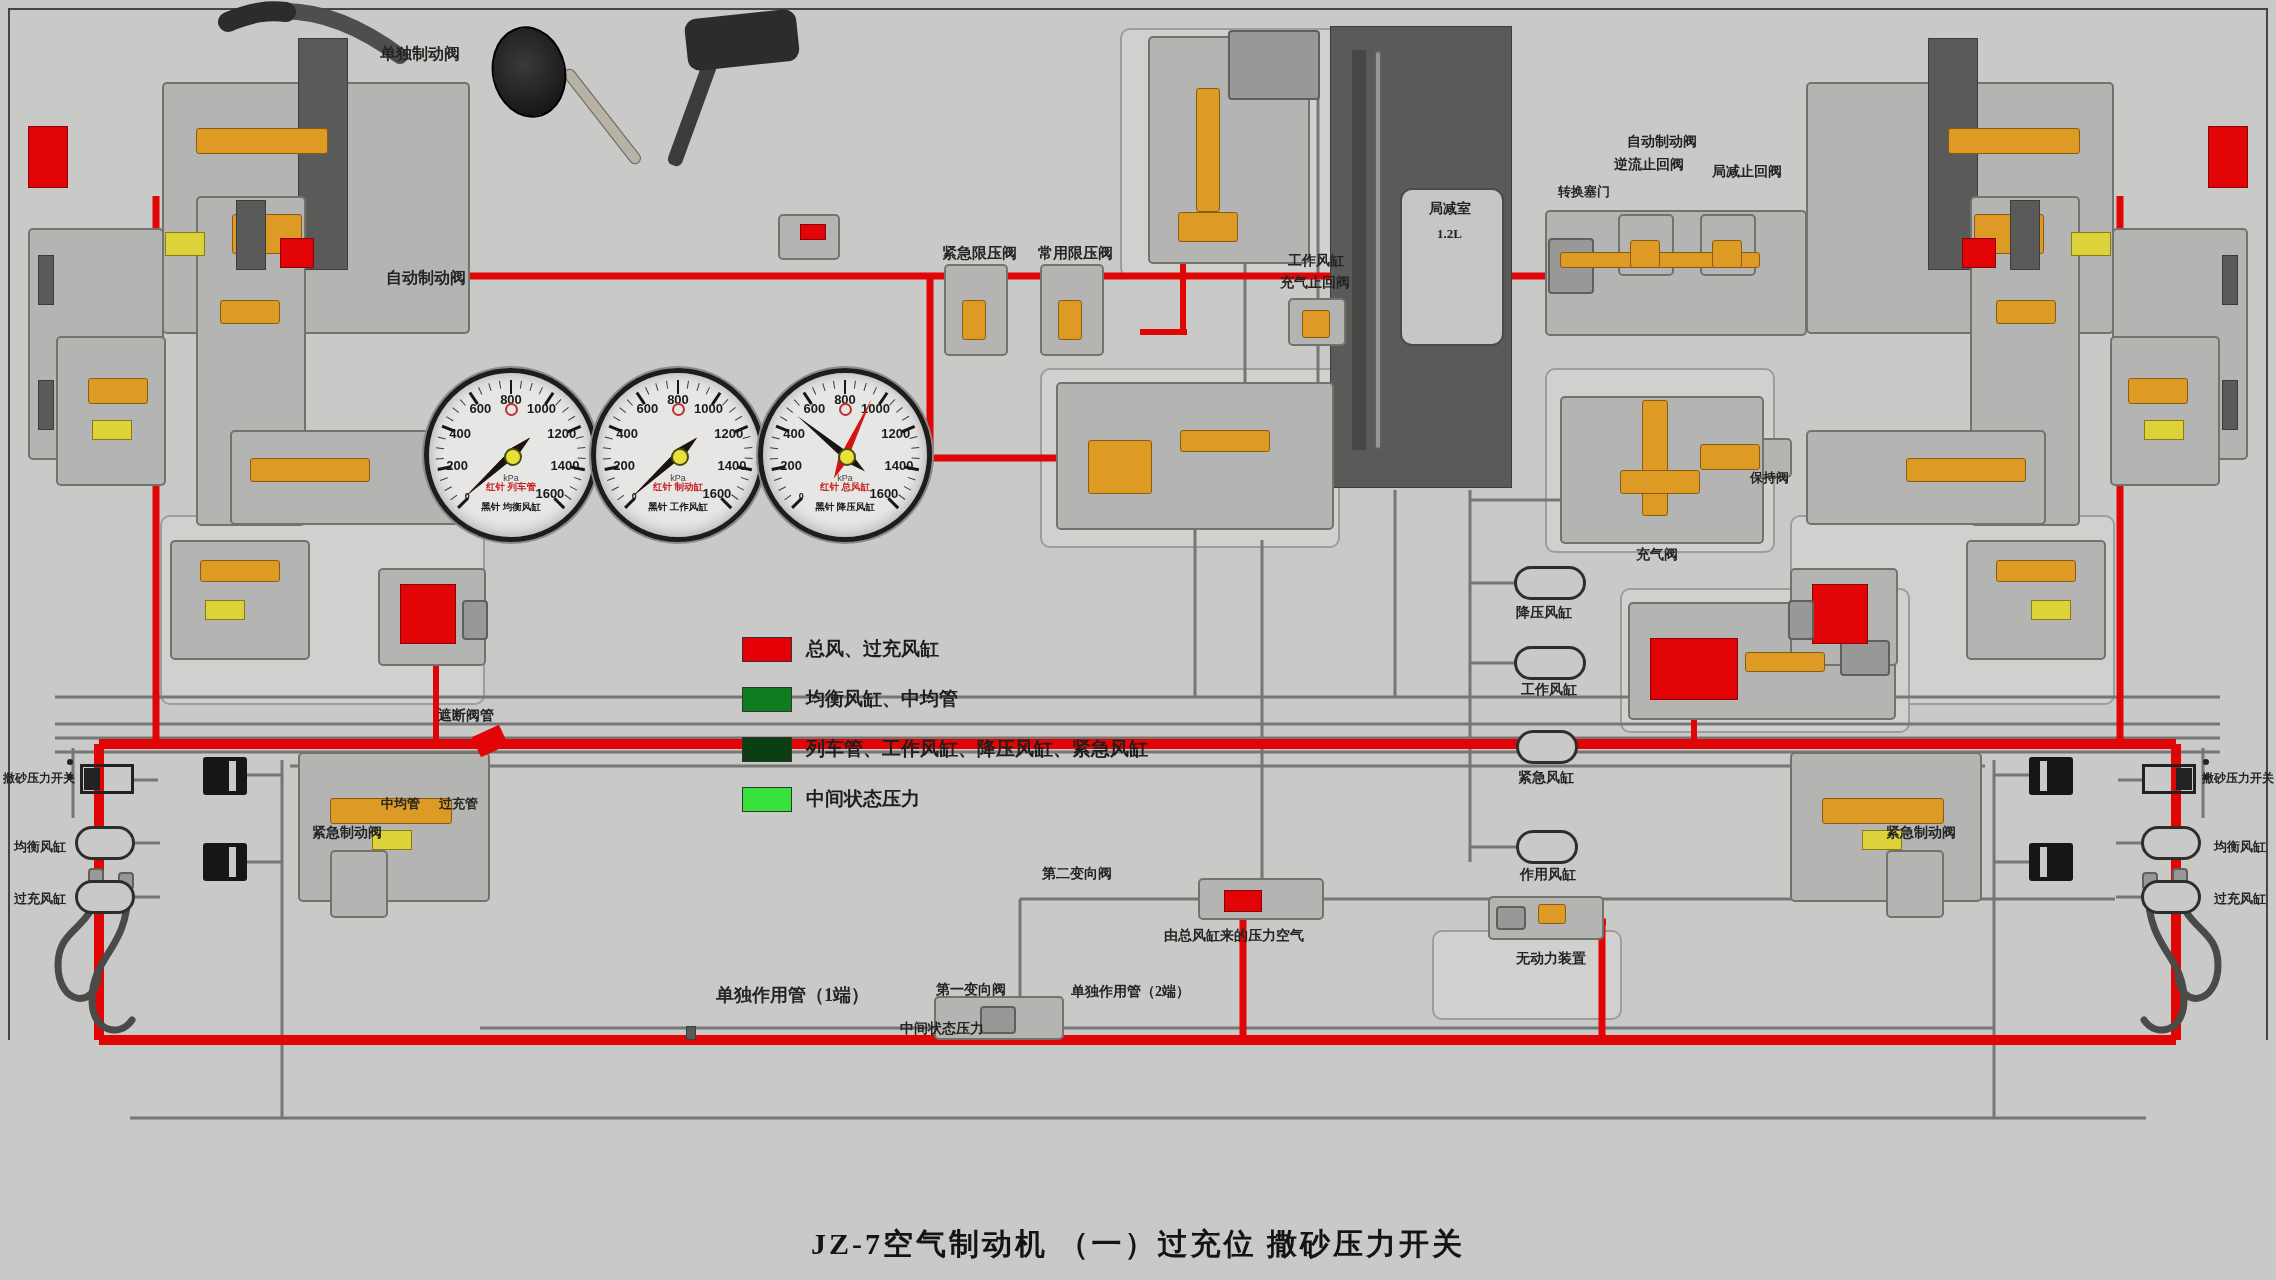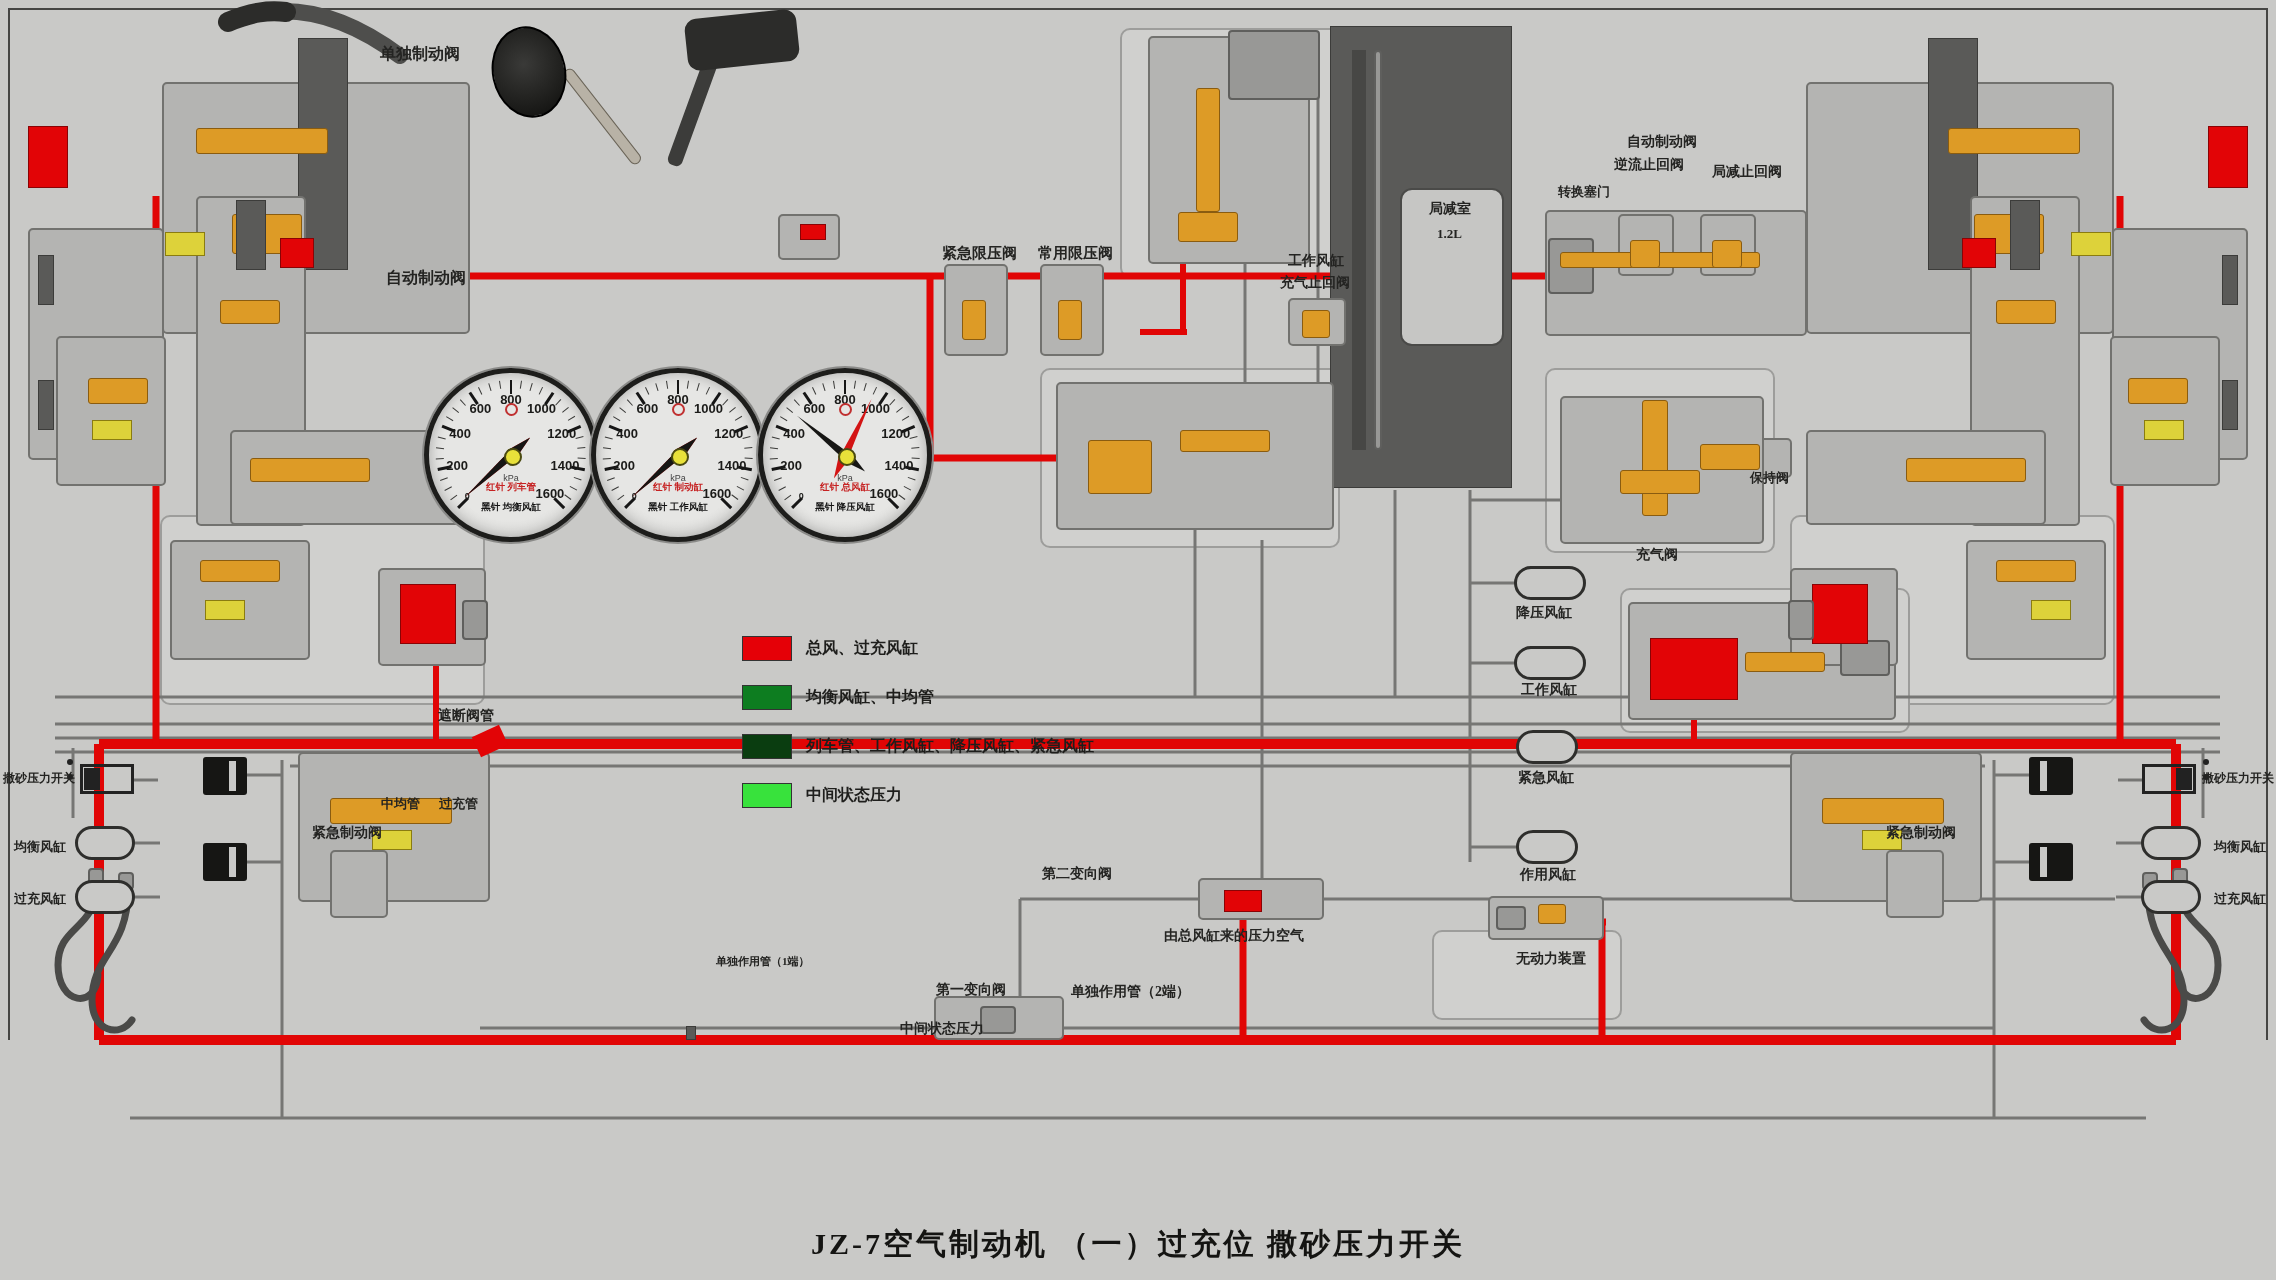--- a/index.html
+++ b/index.html
@@ -30,21 +30,21 @@
   .stem2{background:#3c3c3a;transform:rotate(20deg);transform-origin:top center;border-radius:6px;}
   .hd2{background:#2c2c2a;border-radius:12px;transform:rotate(-6deg);z-index:11;}
   .lbl{position:absolute;font-weight:bold;color:#242422;white-space:nowrap;z-index:30;
        font-family:"Liberation Serif",serif;}
   .title{position:absolute;left:50%;top:1224px;transform:translateX(-50%);font-size:30px;
          font-weight:bold;color:#141412;letter-spacing:3px;z-index:30;
          font-family:"Liberation Serif",serif;white-space:nowrap;}
   .legend{position:absolute;left:742px;top:636px;z-index:25;}
   .lrow{display:flex;align-items:center;margin-bottom:24px;}
   .sw{width:48px;height:23px;border:1px solid #333;margin-right:14px;flex:none;}
-  .lg-label{font-size:16px;font-weight:bold;color:#1e1e1c;white-space:nowrap;
+  .lg-label{font-size:19px;font-weight:bold;color:#1e1e1c;white-space:nowrap;
             font-family:Liberation Serif, serif;}
   .gauge{position:absolute;width:164px;height:164px;border-radius:50%;
          background:radial-gradient(circle at 50% 45%,#e6e6e4 60%,#cfcfcd);
          border:5px solid #1d1d1b;box-shadow:0 0 0 2px #8a8a88, inset 0 0 14px rgba(0,0,0,.25);
          z-index:22;}
   .tick{position:absolute;left:50%;top:50%;width:1.4px;height:8px;margin-left:-0.7px;
         margin-top:-75px;transform-origin:0.7px 75px;background:#3a3a38;}
   .tick.maj{width:2.6px;height:14px;margin-left:-1.3px;transform-origin:1.3px 75px;background:#161616;}
   .num{position:absolute;width:30px;text-align:center;font-size:13px;font-weight:bold;color:#1b1b19;}
   .needle{position:absolute;left:50%;top:50%;width:0;height:0;z-index:3;}
@@ -481,21 +481,21 @@
     <div class="lbl" style="left: 1750px; top: 469px; font-size: 13px;">保持阀</div>
     <div class="lbl" style="left: 1636px; top: 546px; font-size: 14px; font-family: Liberation Mono, monospace;">充气阀</div>
     <div class="lbl" style="left: 1516px; top: 604px; font-size: 14px;">降压风缸</div>
     <div class="lbl" style="left: 1521px; top: 681px; font-size: 14px;">工作风缸</div>
     <div class="lbl" style="left: 1518px; top: 769px; font-size: 14px;">紧急风缸</div>
     <div class="lbl" style="left: 1520px; top: 866px; font-size: 14px;">作用风缸</div>
     <div class="lbl" style="left: 1516px; top: 950px; font-size: 14px;">无动力装置</div>
     <div class="lbl" style="left: 1042px; top: 865px; font-size: 14px;">第二变向阀</div>
     <div class="lbl" style="left: 1164px; top: 927px; font-size: 14px;">由总风缸来的压力空气</div>
     <div class="lbl" style="left: 936px; top: 981px; font-size: 14px;">第一变向阀</div>
-    <div class="lbl" style="left: 716px; top: 954px; font-size: 11px;">单独作用管（1端）</div>
+    <div class="lbl" style="left: 716px; top: 983px; font-size: 18px;">单独作用管（1端）</div>
     <div class="lbl" style="left: 1071px; top: 983px; font-size: 14px;">单独作用管（2端）</div>
     <div class="lbl" style="left: 900px; top: 1020px; font-size: 14px;">中间状态压力</div>
     <div class="lbl" style="left: 438px; top: 707px; font-size: 14px;">遮断阀管</div>
     <div class="lbl" style="left: 381px; top: 795px; font-size: 13px;">中均管</div>
     <div class="lbl" style="left: 439px; top: 795px; font-size: 13px;">过充管</div>
     <div class="lbl" style="left: 312px; top: 824px; font-size: 14px;">紧急制动阀</div>
     <div class="lbl" style="left: 1886px; top: 824px; font-size: 14px;">紧急制动阀</div>
     <div class="lbl" style="left: 3px; top: 770px; font-size: 12px;">撒砂压力开关</div>
     <div class="lbl" style="left: 14px; top: 838px; font-size: 13px;">均衡风缸</div>
     <div class="lbl" style="left: 14px; top: 890px; font-size: 13px;">过充风缸</div>

